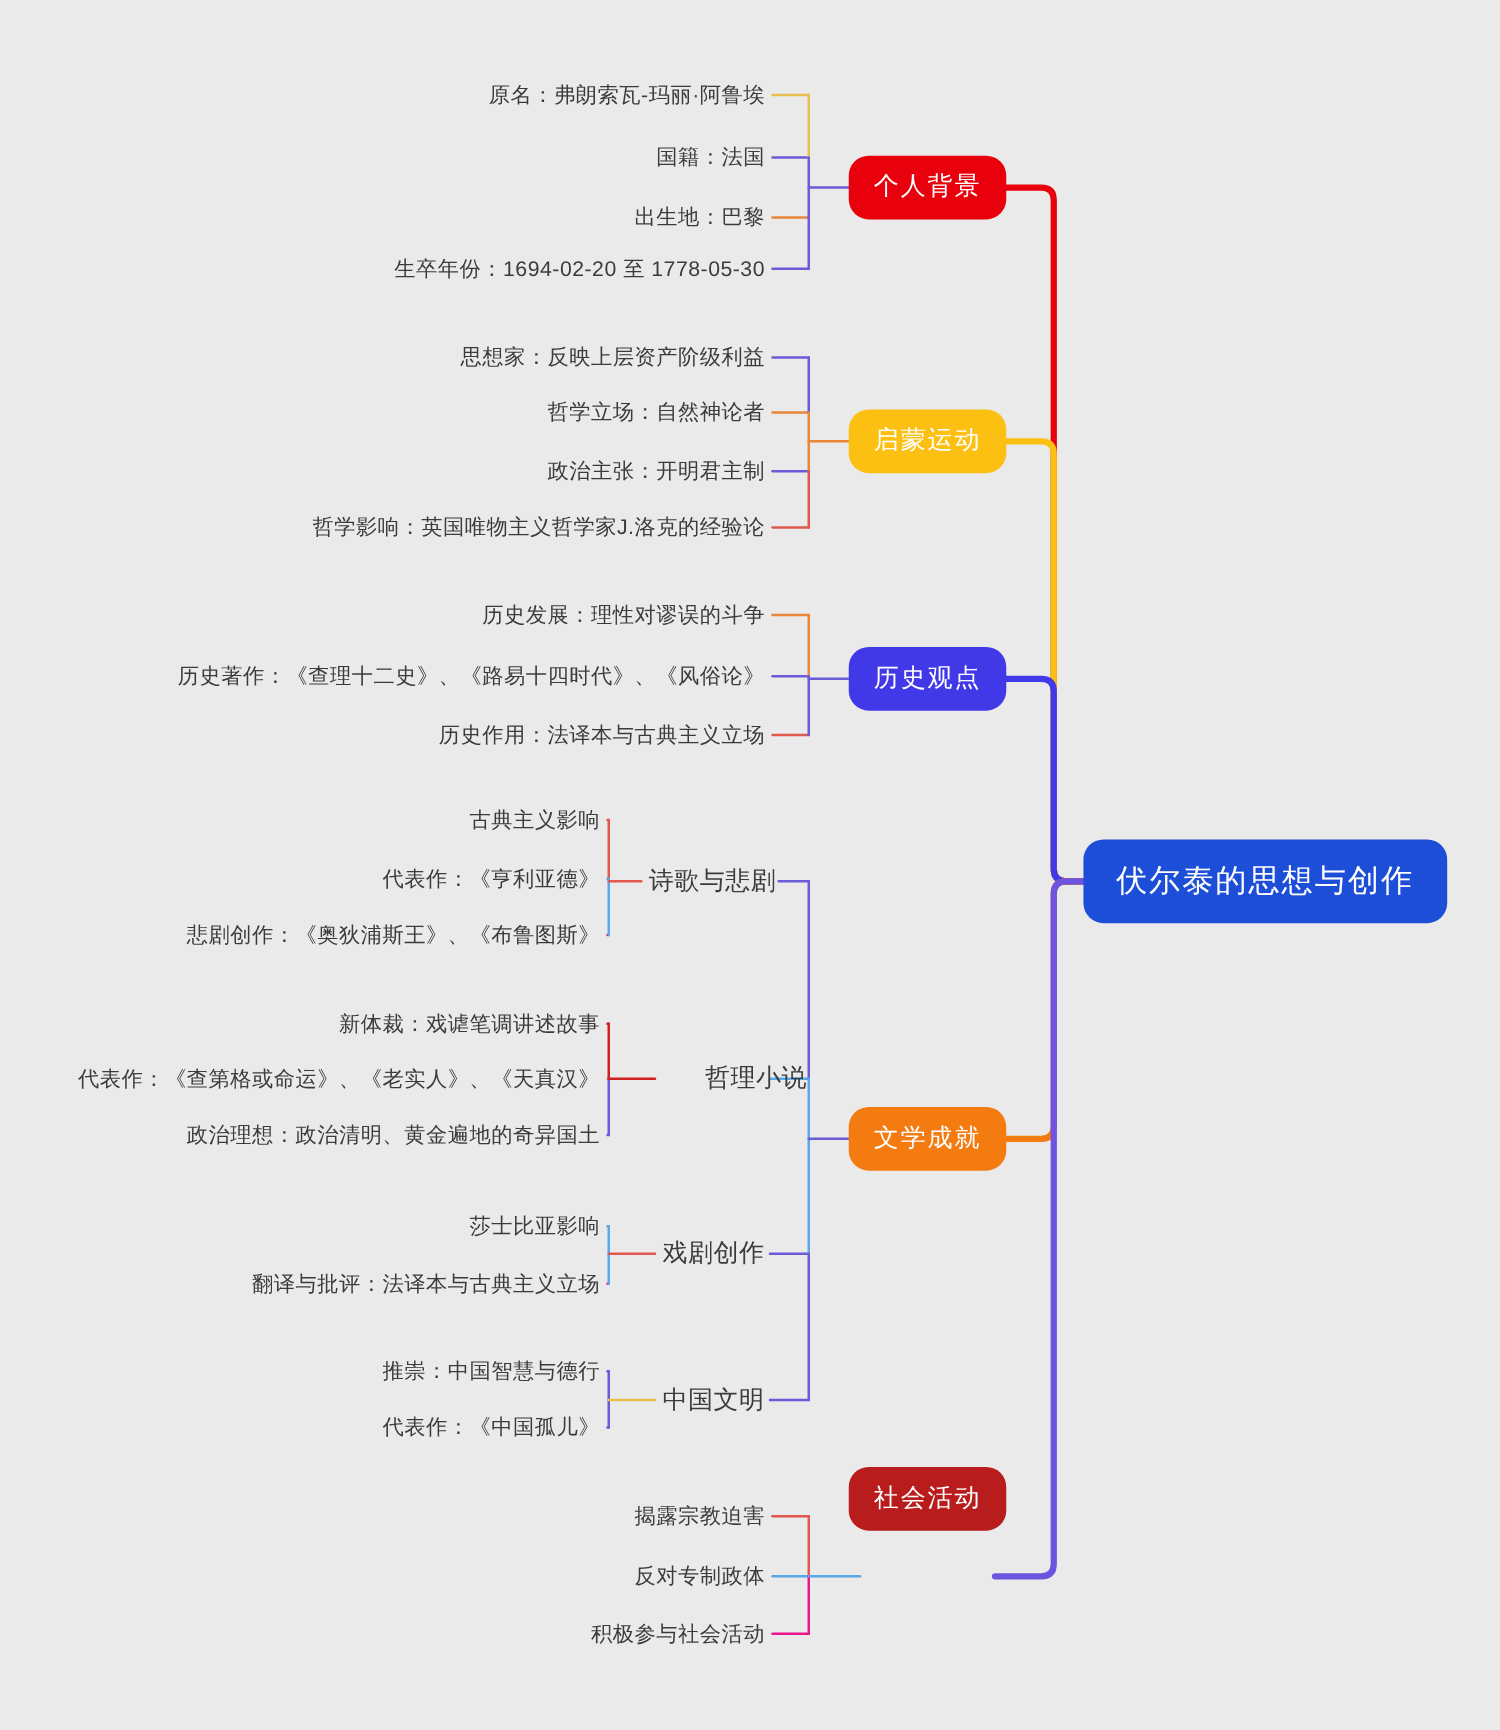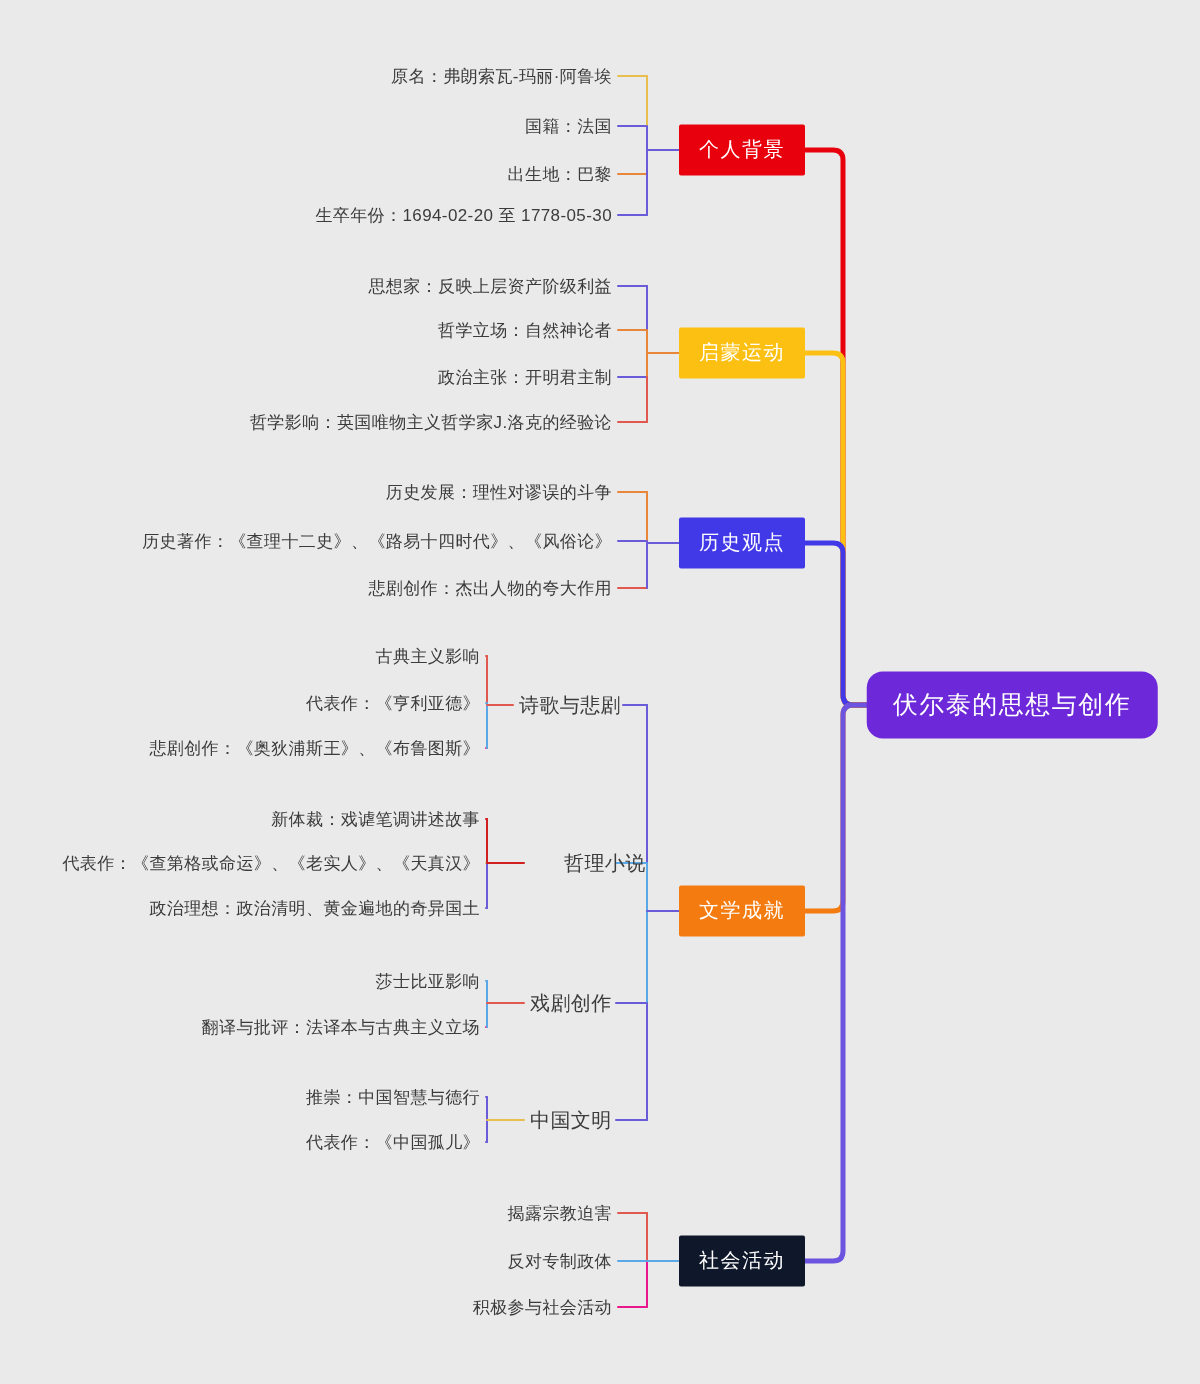--- a/index.html
+++ b/index.html
@@ -33,21 +33,21 @@
     letter-spacing:.4px;
     line-height:1;
     text-align:left;
   }
 
   
   .pill{
     position:absolute;
     transform:translate(-50%,-50%);
     display:flex;align-items:center;justify-content:center;
-    border-radius:2px;
+    border-radius:16px;
     color:#fff;
     font-size:20px;
     letter-spacing:1.5px;
     white-space:nowrap;
     box-sizing:border-box;
   }
   .pill.branch{padding:11px 20px 13px;}
   .pill.root{
     padding:16px 26px 18px;
     border-radius:16px;
@@ -130,37 +130,37 @@
       <div class="leaf" style="right: 588px; top: 174px;">出生地：巴黎</div>
       <div class="leaf" style="right: 588px; top: 215px; text-align: right;">生卒年份：1694-02-20 至 1778-05-30</div>
       <div class="pill branch" style="left: 742px; top: 150px; background: rgb(232, 0, 13);">个人背景</div>
       <div class="leaf" style="right: 588px; top: 286px;">思想家：反映上层资产阶级利益</div>
       <div class="leaf" style="right: 588px; top: 330px;">哲学立场：自然神论者</div>
       <div class="leaf" style="right: 588px; top: 377px;">政治主张：开明君主制</div>
       <div class="leaf" style="right: 588px; top: 422px;">哲学影响：英国唯物主义哲学家J.洛克的经验论</div>
       <div class="pill branch" style="left: 742px; top: 353px; background: rgb(252, 192, 19);">启蒙运动</div>
       <div class="leaf" style="right: 588px; top: 492px;">历史发展：理性对谬误的斗争</div>
       <div class="leaf" style="right: 588px; top: 541px;">历史著作：《查理十二史》、《路易十四时代》、《风俗论》</div>
-      <div class="leaf" style="right: 588px; top: 588px;">悲剧创作：杰出人物的夸大作用</div>
+      <div class="leaf" style="right: 588px; top: 588px;">历史作用：法译本与古典主义立场</div>
       <div class="pill branch" style="left: 742px; top: 543px; background: rgb(65, 56, 232);">历史观点</div>
       <div class="leaf" style="right: 720px; top: 656px;">古典主义影响</div>
       <div class="leaf" style="right: 720px; top: 703px;">代表作：《亨利亚德》</div>
       <div class="leaf" style="right: 720px; top: 748px;">悲剧创作：《奥狄浦斯王》、《布鲁图斯》</div>
       <div class="sub" style="left: 519px; top: 705px;">诗歌与悲剧</div>
       <div class="leaf" style="right: 720px; top: 819px;">新体裁：戏谑笔调讲述故事</div>
       <div class="leaf" style="right: 720px; top: 863px;">代表作：《查第格或命运》、《老实人》、《天真汉》</div>
       <div class="leaf" style="right: 720px; top: 908px;">政治理想：政治清明、黄金遍地的奇异国土</div>
       <div class="sub" style="left: 530px; top: 863px; margin-left: 34px;">哲理小说</div>
       <div class="leaf" style="right: 720px; top: 981px;">莎士比亚影响</div>
       <div class="leaf" style="right: 720px; top: 1027px;">翻译与批评：法译本与古典主义立场</div>
       <div class="sub" style="left: 530px; top: 1003px;">戏剧创作</div>
       <div class="leaf" style="right: 720px; top: 1097px;">推崇：中国智慧与德行</div>
       <div class="leaf" style="right: 720px; top: 1142px;">代表作：《中国孤儿》</div>
       <div class="sub" style="left: 530px; top: 1120px;">中国文明</div>
       <div class="pill branch" style="left: 742px; top: 911px; background: rgb(244, 123, 16);">文学成就</div>
       <div class="leaf" style="right: 588px; top: 1213px;">揭露宗教迫害</div>
       <div class="leaf" style="right: 588px; top: 1261px;">反对专制政体</div>
       <div class="leaf" style="right: 588px; top: 1307px;">积极参与社会活动</div>
-      <div class="pill branch" style="left: 742px; top: 1261px; background: #0f172a;">社会活动</div>
-      <div class="pill root" style="left: 1012px; top: 705px; background: #6d28d9;">伏尔泰的思想与创作</div>
+      <div class="pill branch" style="left: 742px; top: 1199px; background: #b91c1c;">社会活动</div>
+      <div class="pill root" style="left: 1012px; top: 705px; background: #1d4ed8;">伏尔泰的思想与创作</div>
     </div>
 
 </div>
 
 </body></html>

